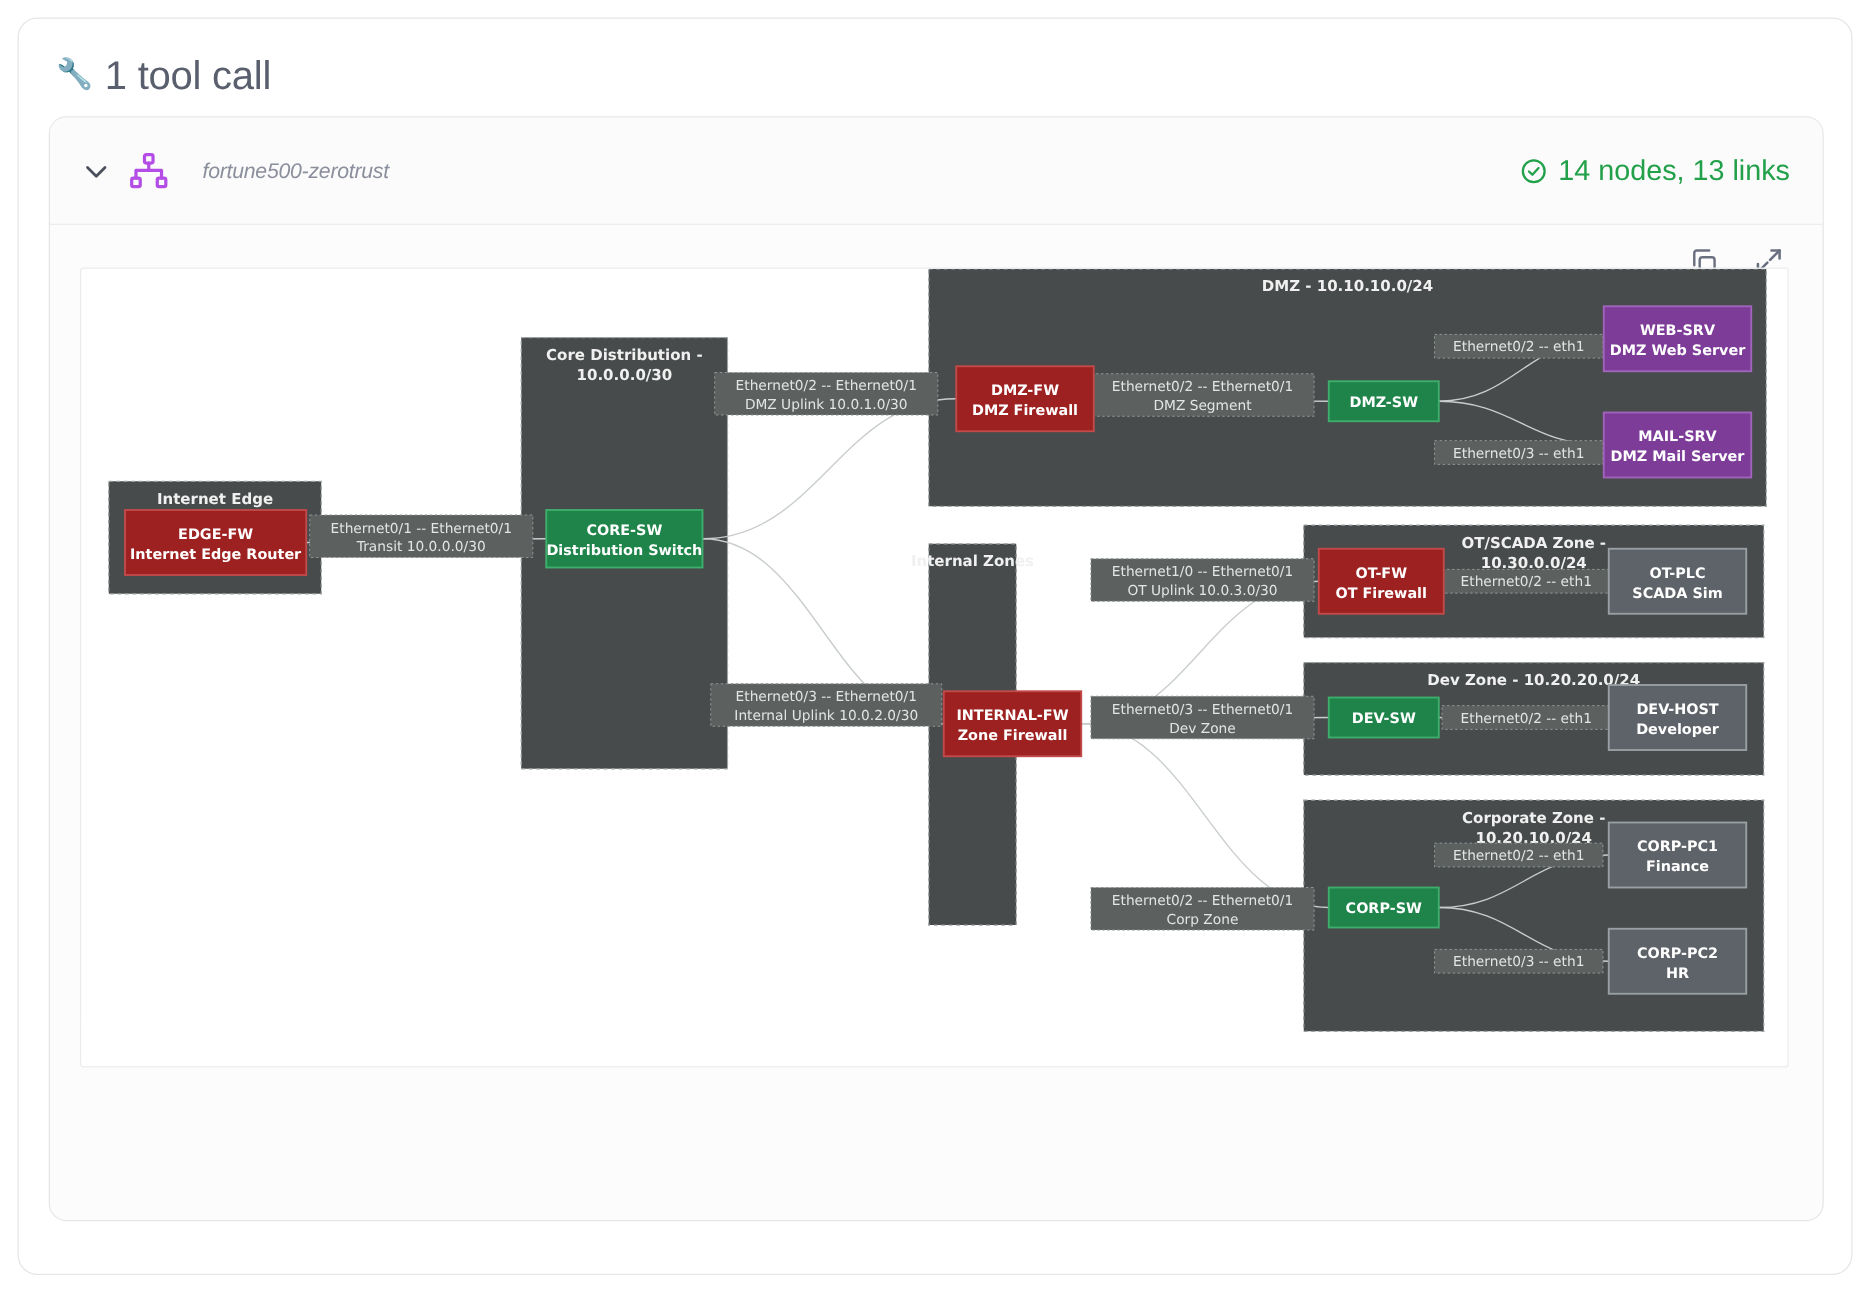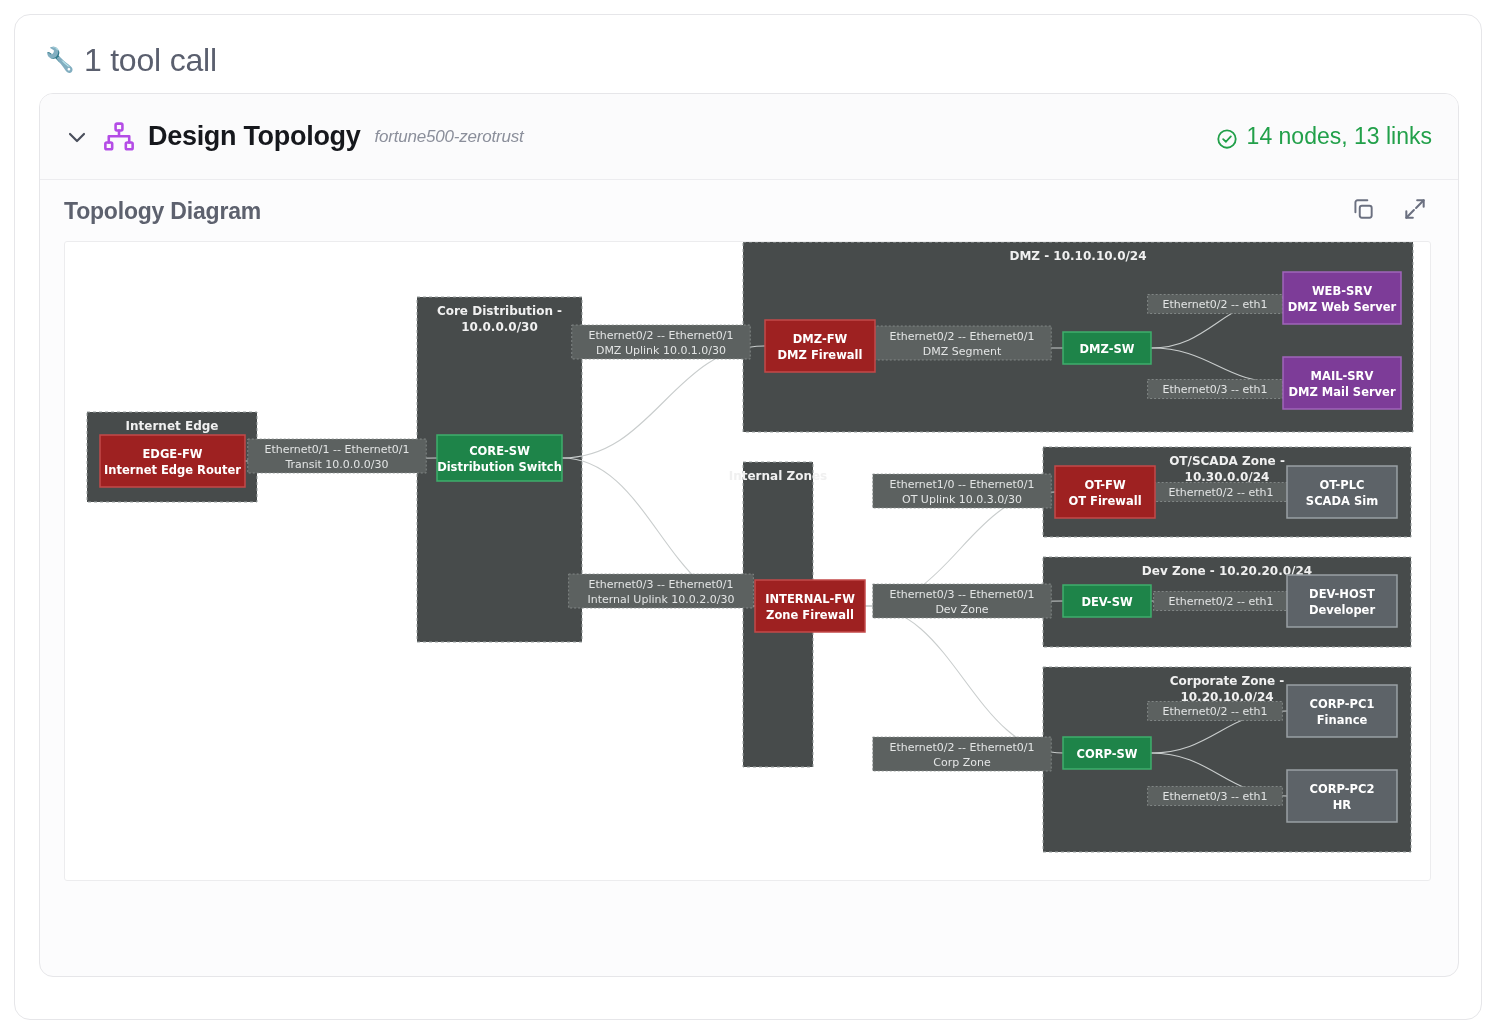--- a/index.html
+++ b/index.html
@@ -60,21 +60,21 @@
     font-size: 27px; font-weight: bold; color: #16181d;
     letter-spacing: -0.3px;
   }
   .panel-subtitle {
     font-size: 17px; color: #8b8f9b; margin-left: 14px;
     letter-spacing: -0.2px;
     font-style: italic;
   }
   .panel-status {
     margin-left: auto;
-    display: flex; align-items: flex-end; gap: 9px;
+    display: flex; align-items: center; gap: 9px;
     color: #22a04a; font-size: 23px;
   }
   .panel-status .check-ic { width: 22px; height: 22px; }
 
   
   .diagram-section { padding: 18px 24px 0 24px; position: relative; }
   .diagram-title {
     font-size: 23px; font-weight: bold; color: #5d616e;
     letter-spacing: -0.2px;
   }
@@ -141,36 +141,34 @@
 
         <span class="topo-icon">
           <svg width="34" height="30" viewBox="0 0 24 22" fill="none" stroke="#b44ce6" stroke-width="1.9" stroke-linecap="round" stroke-linejoin="round">
             <rect x="9.5" y="1.2" width="5" height="5" rx="1"></rect>
             <rect x="2" y="15" width="5" height="5" rx="1"></rect>
             <rect x="17" y="15" width="5" height="5" rx="1"></rect>
             <path d="M12 6.2v4.3M4.5 15v-4.5h15V15"></path>
           </svg>
         </span>
 
-        <span class="panel-title">Design Topology</span>
         <span class="panel-subtitle">fortune500-zerotrust</span>
 
         <span class="panel-status">
           <span class="check-ic">
             <svg width="22" height="22" viewBox="0 0 24 24" fill="none" stroke="currentColor" stroke-width="2" stroke-linecap="round" stroke-linejoin="round">
               <circle cx="12" cy="12" r="9.5"></circle>
               <polyline points="7.8 12.2 10.8 15 16.2 9.2"></polyline>
             </svg>
           </span>
           <span>14 nodes, 13 links</span>
         </span>
       </div>
 
       <div class="diagram-section">
-        <div class="diagram-title">Topology Diagram</div>
 
         <div class="tool-icons">
           <span class="ic">
             <svg width="26" height="26" viewBox="0 0 24 24" fill="none" stroke="currentColor" stroke-width="1.8" stroke-linecap="round" stroke-linejoin="round">
               <rect x="9" y="9" width="11" height="11" rx="2"></rect>
               <path d="M5 15V6a2 2 0 0 1 2-2h9"></path>
             </svg>
           </span>
           <span class="ic">
             <svg width="26" height="26" viewBox="0 0 24 24" fill="none" stroke="currentColor" stroke-width="1.9" stroke-linecap="round" stroke-linejoin="round">

